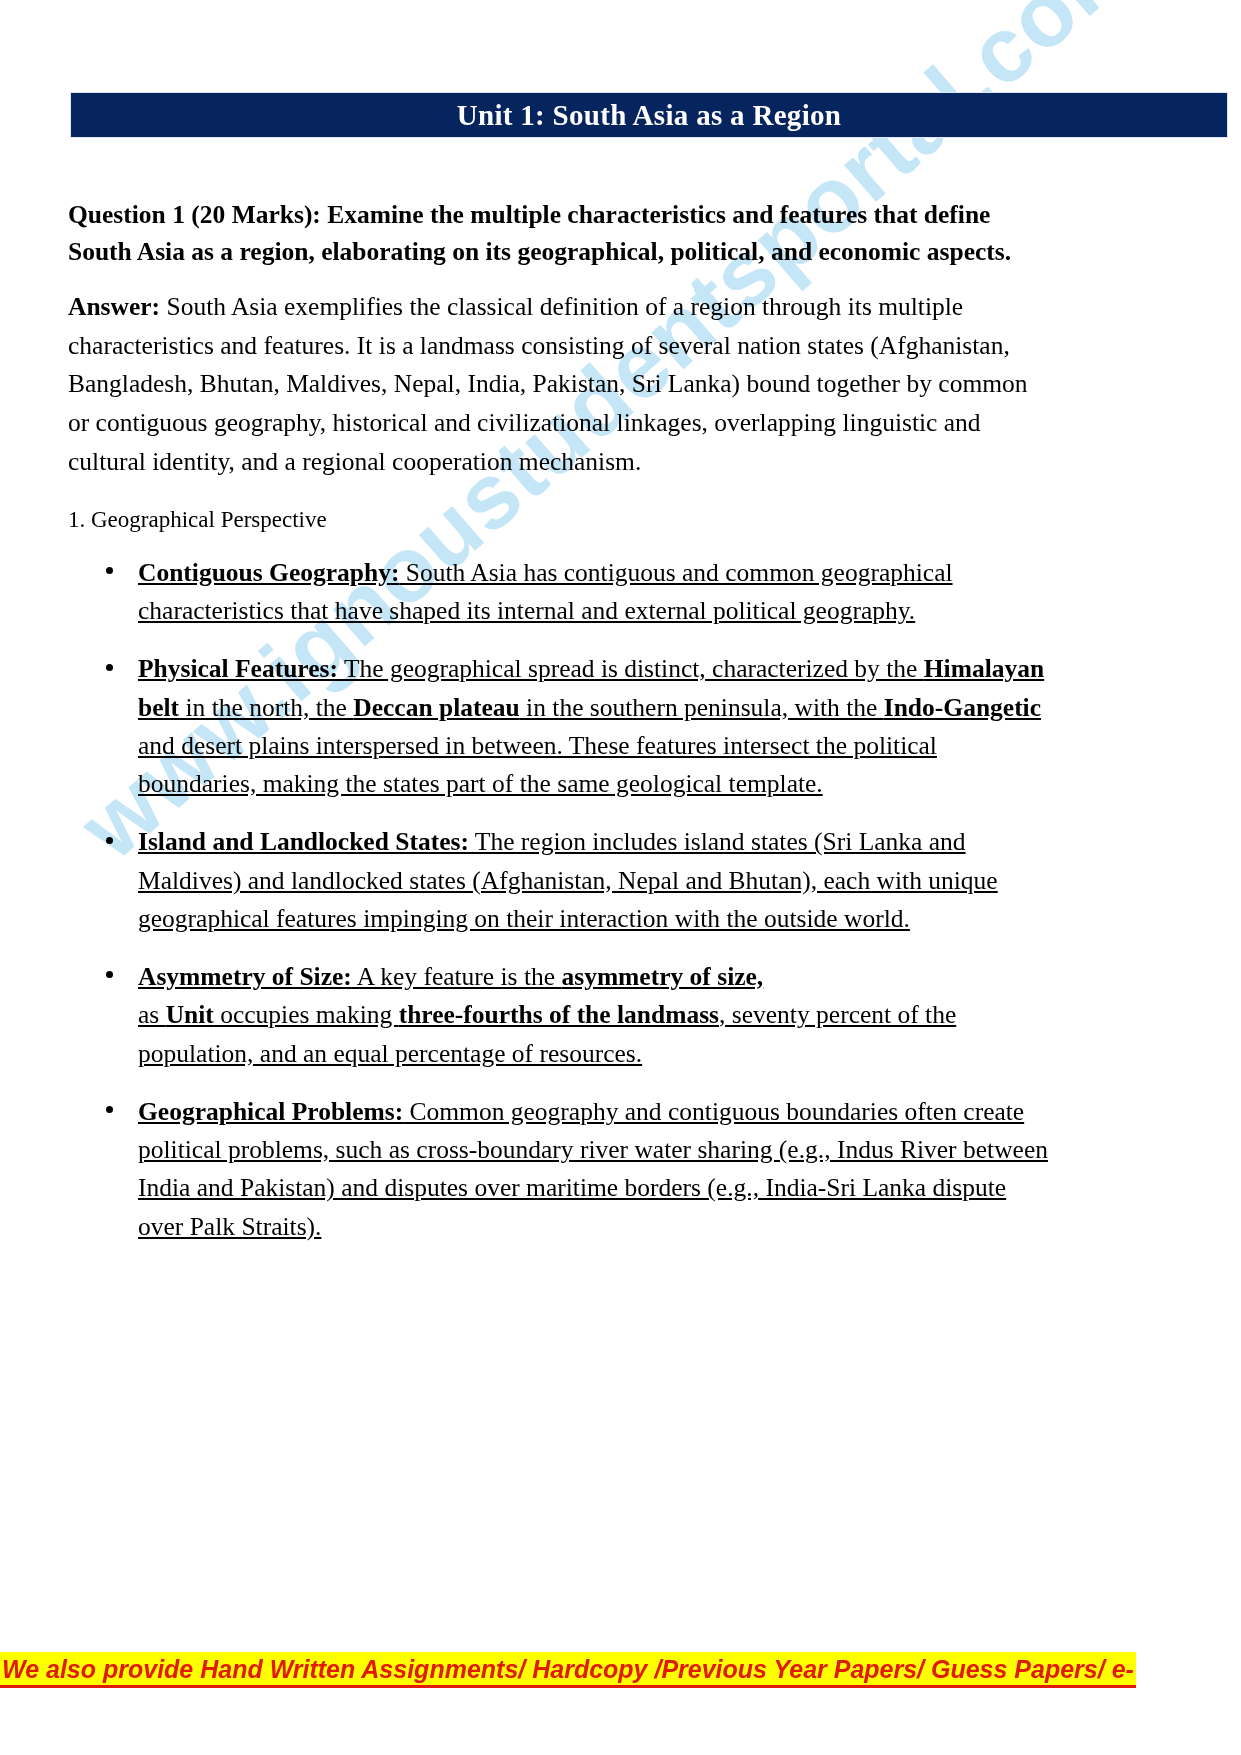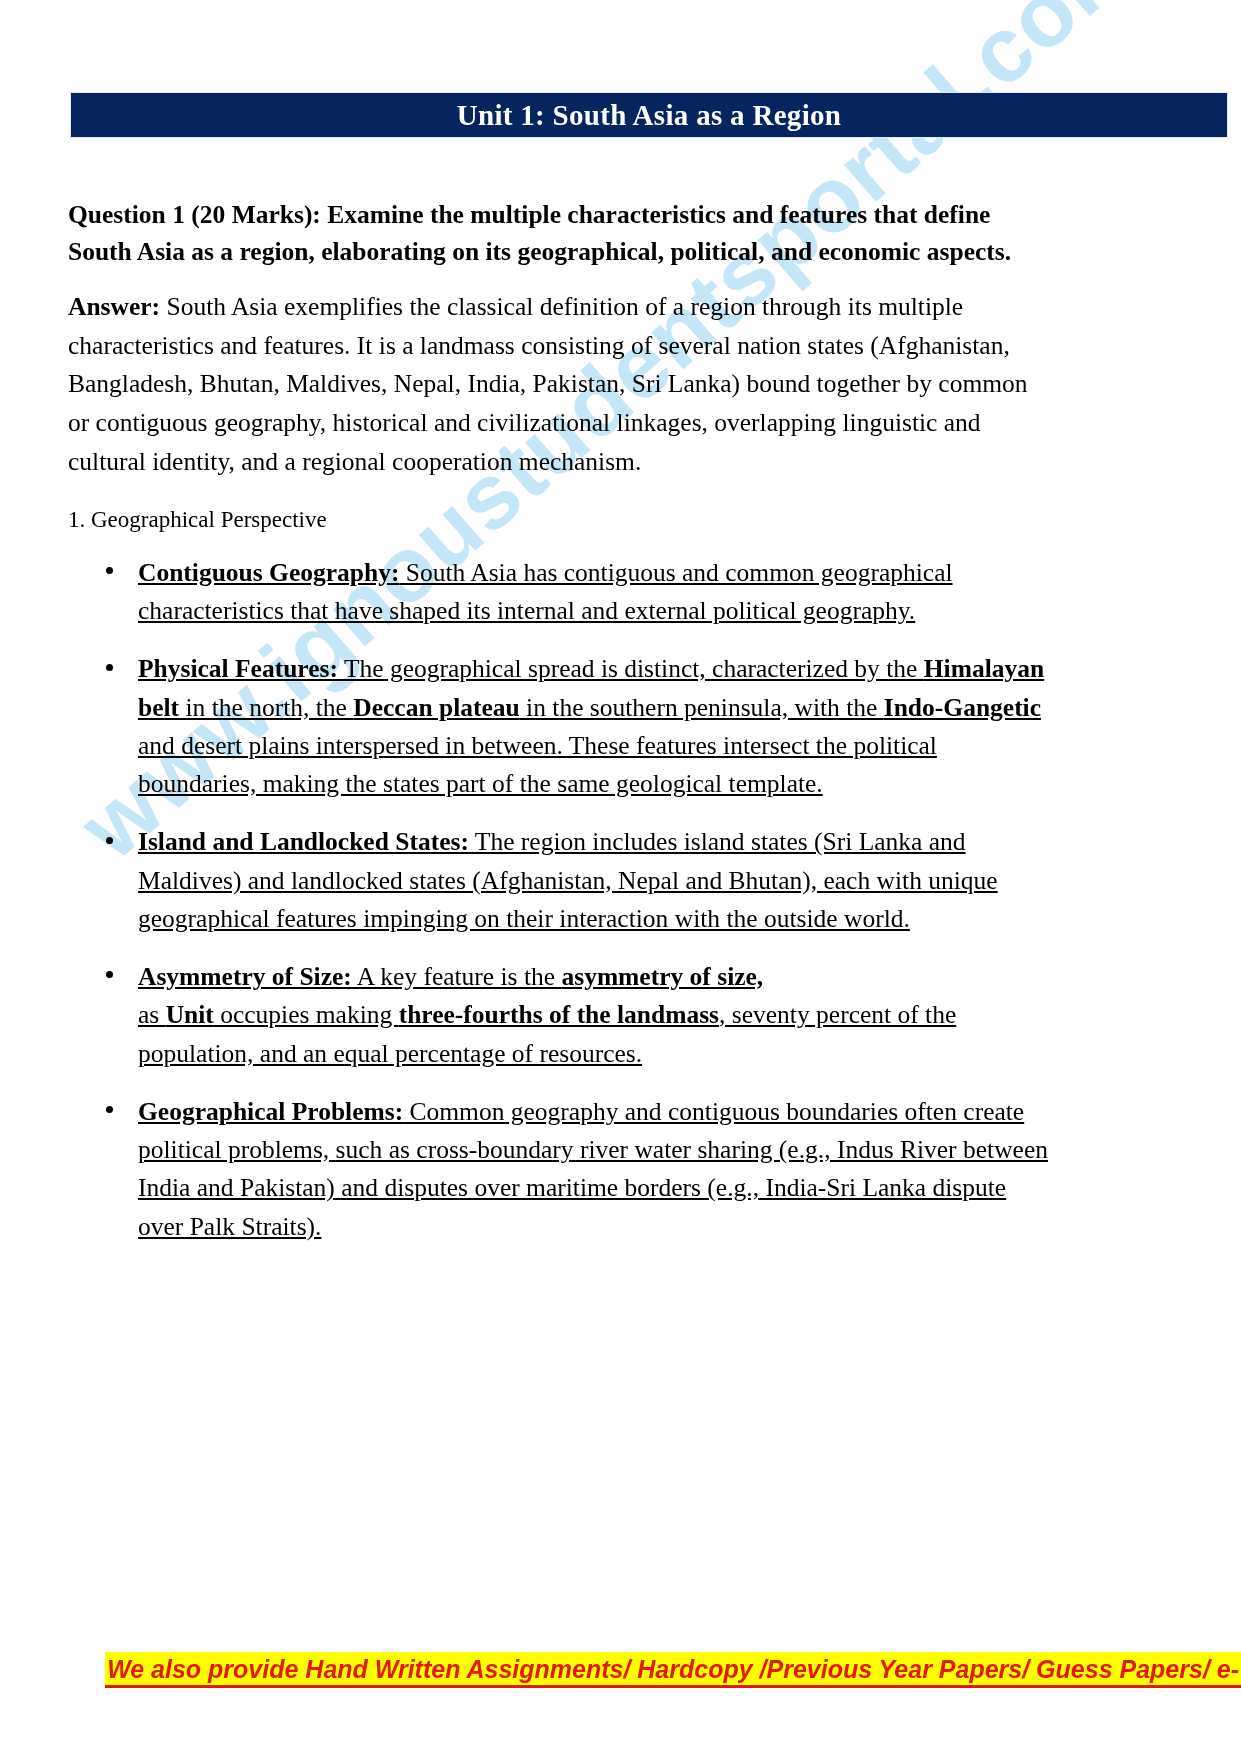--- a/index.html
+++ b/index.html
@@ -125,21 +125,21 @@
     background: #000;
     border-radius: 50%;
   }
 
   
   #promo-footer {
     position: absolute;
     left: 0;
     top: 1652px;
     width: 1241px;
-    text-align: right;
+    text-align: left;
     z-index: 12;
     font-family: "Liberation Sans", "DejaVu Sans", sans-serif;
   }
   #promo-footer .promo-line {
     display: block;
     font-style: italic;
     font-weight: 600;
     font-size: 25px;
     line-height: 1.42;
     white-space: nowrap;

